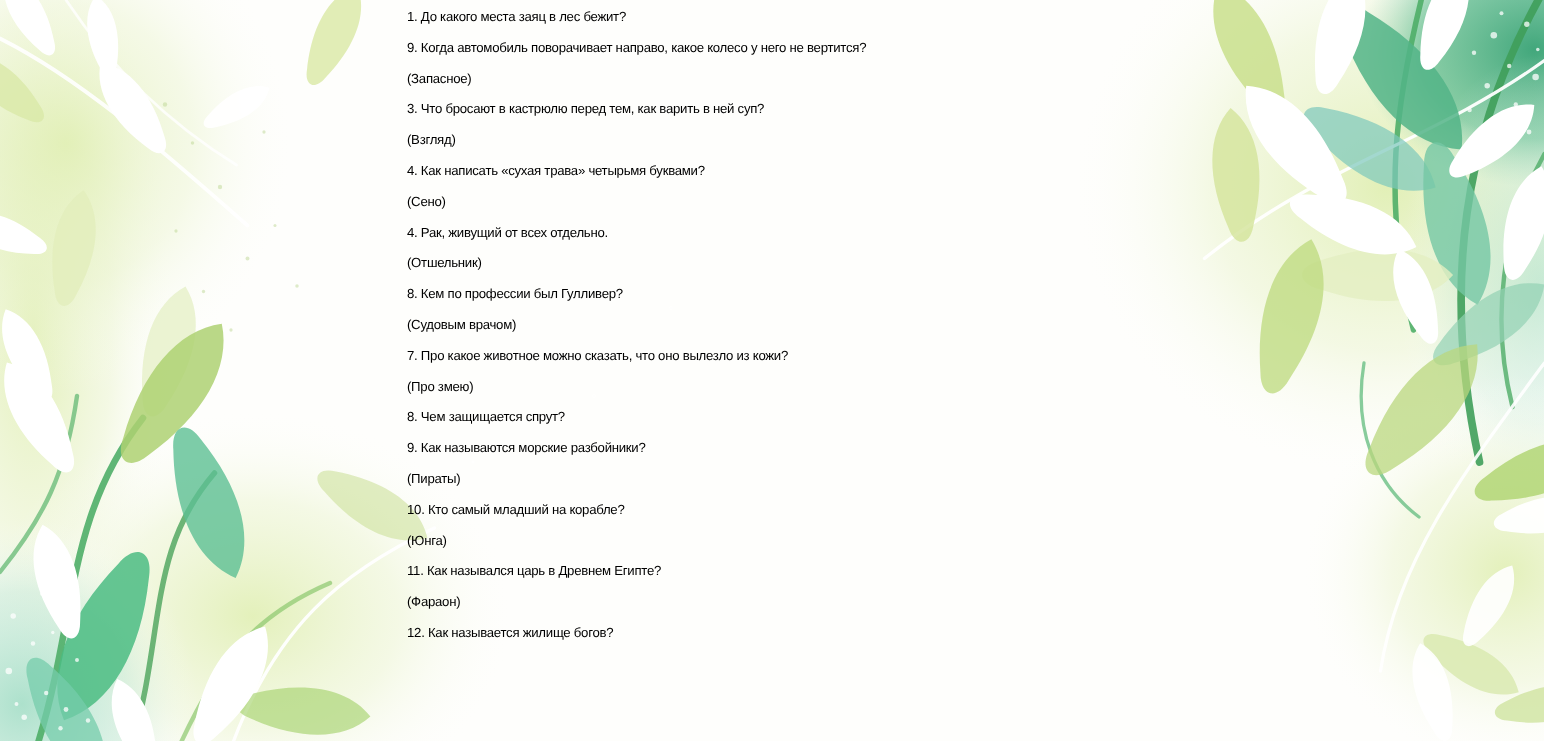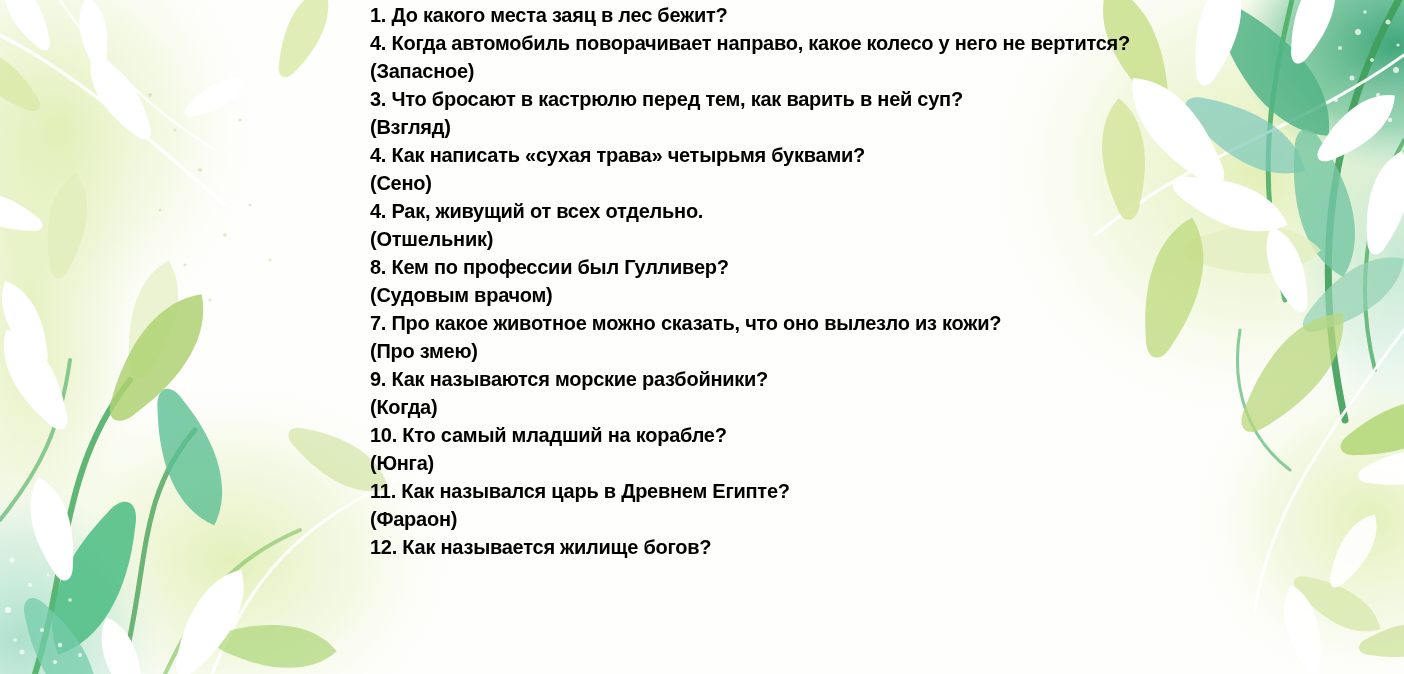--- a/index.html
+++ b/index.html
@@ -5,21 +5,21 @@
   html,body{margin:0;padding:0;}
   body{
     width:1404px;height:674px;position:relative;overflow:hidden;
     background:#fefefc;
     font-family:"Liberation Sans","DejaVu Sans",sans-serif;
   }
   .page{position:absolute;inset:0;}
   svg.bg{position:absolute;left:0;top:0;width:1404px;height:674px;display:block;}
   .quiz{
     position:absolute;left:370px;top:1px;
-    font-weight:700;font-size:20px;line-height:28px;
+    font-weight:400;font-size:12px;line-height:28px;
     letter-spacing:-0.25px;color:#000;white-space:nowrap;
   }
   .quiz .line{height:28px;}
 </style>
 </head>
 <body>
 
 <div class="page">
 
   <svg class="bg" viewBox="0 0 1404 674" aria-hidden="true">
@@ -173,34 +173,35 @@
       <circle cx="540" cy="360" r="1.6"></circle>
         <circle cx="430" cy="420" r="1.8"></circle>
         <circle cx="560" cy="470" r="1.5"></circle>
       <circle cx="610" cy="280" r="1.5"></circle>
         <circle cx="590" cy="180" r="1.4"></circle>
     </g>
   </svg>
 
   <main class="quiz" id="quiz-list">
       <div class="line question">1. До какого места заяц в лес бежит?</div>
-      <div class="line question">4. Когда автомобиль поворачивает направо, какое колесо у него не вертится?</div>
+      <div class="line question">9. Когда автомобиль поворачивает направо, какое колесо у него не вертится?</div>
       <div class="line answer">(Запасное)</div>
       <div class="line question">3. Что бросают в кастрюлю перед тем, как варить в ней суп?</div>
       <div class="line answer">(Взгляд)</div>
       <div class="line question">4. Как написать «сухая трава» четырьмя буквами?</div>
       <div class="line answer">(Сено)</div>
       <div class="line question">4. Рак, живущий от всех отдельно.</div>
       <div class="line answer">(Отшельник)</div>
       <div class="line question">8. Кем по профессии был Гулливер?</div>
       <div class="line answer">(Судовым врачом)</div>
       <div class="line question">7. Про какое животное можно сказать, что оно вылезло из кожи?</div>
       <div class="line answer">(Про змею)</div>
+      <div class="line question">8. Чем защищается спрут?</div>
       <div class="line question">9. Как называются морские разбойники?</div>
-      <div class="line answer">(Когда)</div>
+      <div class="line answer">(Пираты)</div>
       <div class="line question">10. Кто самый младший на корабле?</div>
       <div class="line answer">(Юнга)</div>
       <div class="line question">11. Как назывался царь в Древнем Египте?</div>
       <div class="line answer">(Фараон)</div>
       <div class="line question">12. Как называется жилище богов?</div>
     </main>
 
 </div>
 
 </body></html>

